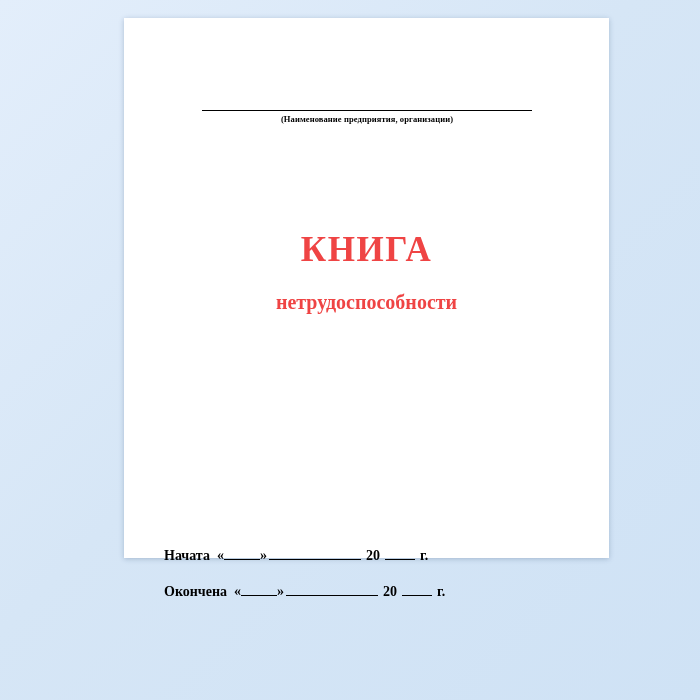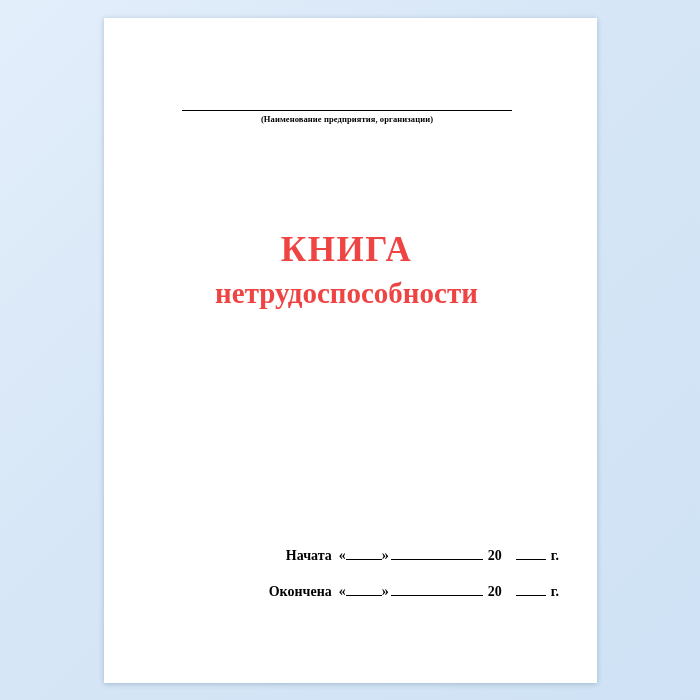--- a/index.html
+++ b/index.html
@@ -14,27 +14,26 @@
     overflow: hidden;
   }
   .stage {
     position: relative;
     width: 700px;
     height: 700px;
     background: linear-gradient(135deg, #e3eefb 0%, #d6e6f6 45%, #cfe2f5 100%);
   }
   .page {
     position: absolute;
-    left: 104px;
+    left: 124px;
     top: 18px;
     width: 485px;
-    height: 665px;
+    height: 540px;
     background: #ffffff;
     box-shadow: 0 1px 5px rgba(40, 70, 110, 0.28);
-    padding-left: 8px;
   }
   .org-block {
     position: absolute;
     left: 78px;
     top: 92px;
     width: 330px;
     text-align: center;
   }
   .org-line {
     height: 0;
@@ -63,35 +62,34 @@
     letter-spacing: 1.6px;
     line-height: 1.15;
   }
   .title-sub1 {
     margin-top: 10px;
     font-size: 22px;
     font-weight: bold;
     line-height: 1.25;
   }
   .title-sub2 {
-    margin-top: 5px;
-    font-size: 29px;
+    margin-top: 20px;
+    font-size: 20px;
     font-weight: bold;
     line-height: 1.25;
   }
   .dates-block {
     position: absolute;
     left: 40px;
     top: 530px;
     width: 415px;
   }
   .date-row {
     display: flex;
     align-items: baseline;
-    justify-content: flex-end;
     font-size: 14px;
     font-weight: bold;
     color: #000;
     margin-bottom: 20px;
     white-space: nowrap;
   }
   .date-label {
     margin-right: 7px;
   }
   .q-open { margin-right: 0; }
@@ -102,21 +100,21 @@
     height: 11px;
   }
   .q-close { margin-right: 2px; }
   .blank-long {
     display: inline-block;
     width: 92px;
     border-bottom: 1px solid #000;
     height: 11px;
     margin-right: 5px;
   }
-  .year-num { margin-right: 14px; }
+  .year-num { margin-right: 5px; }
   .blank-year {
     display: inline-block;
     width: 30px;
     border-bottom: 1px solid #000;
     height: 11px;
     margin-right: 5px;
   }
 </style>
 </head>
 <body>

